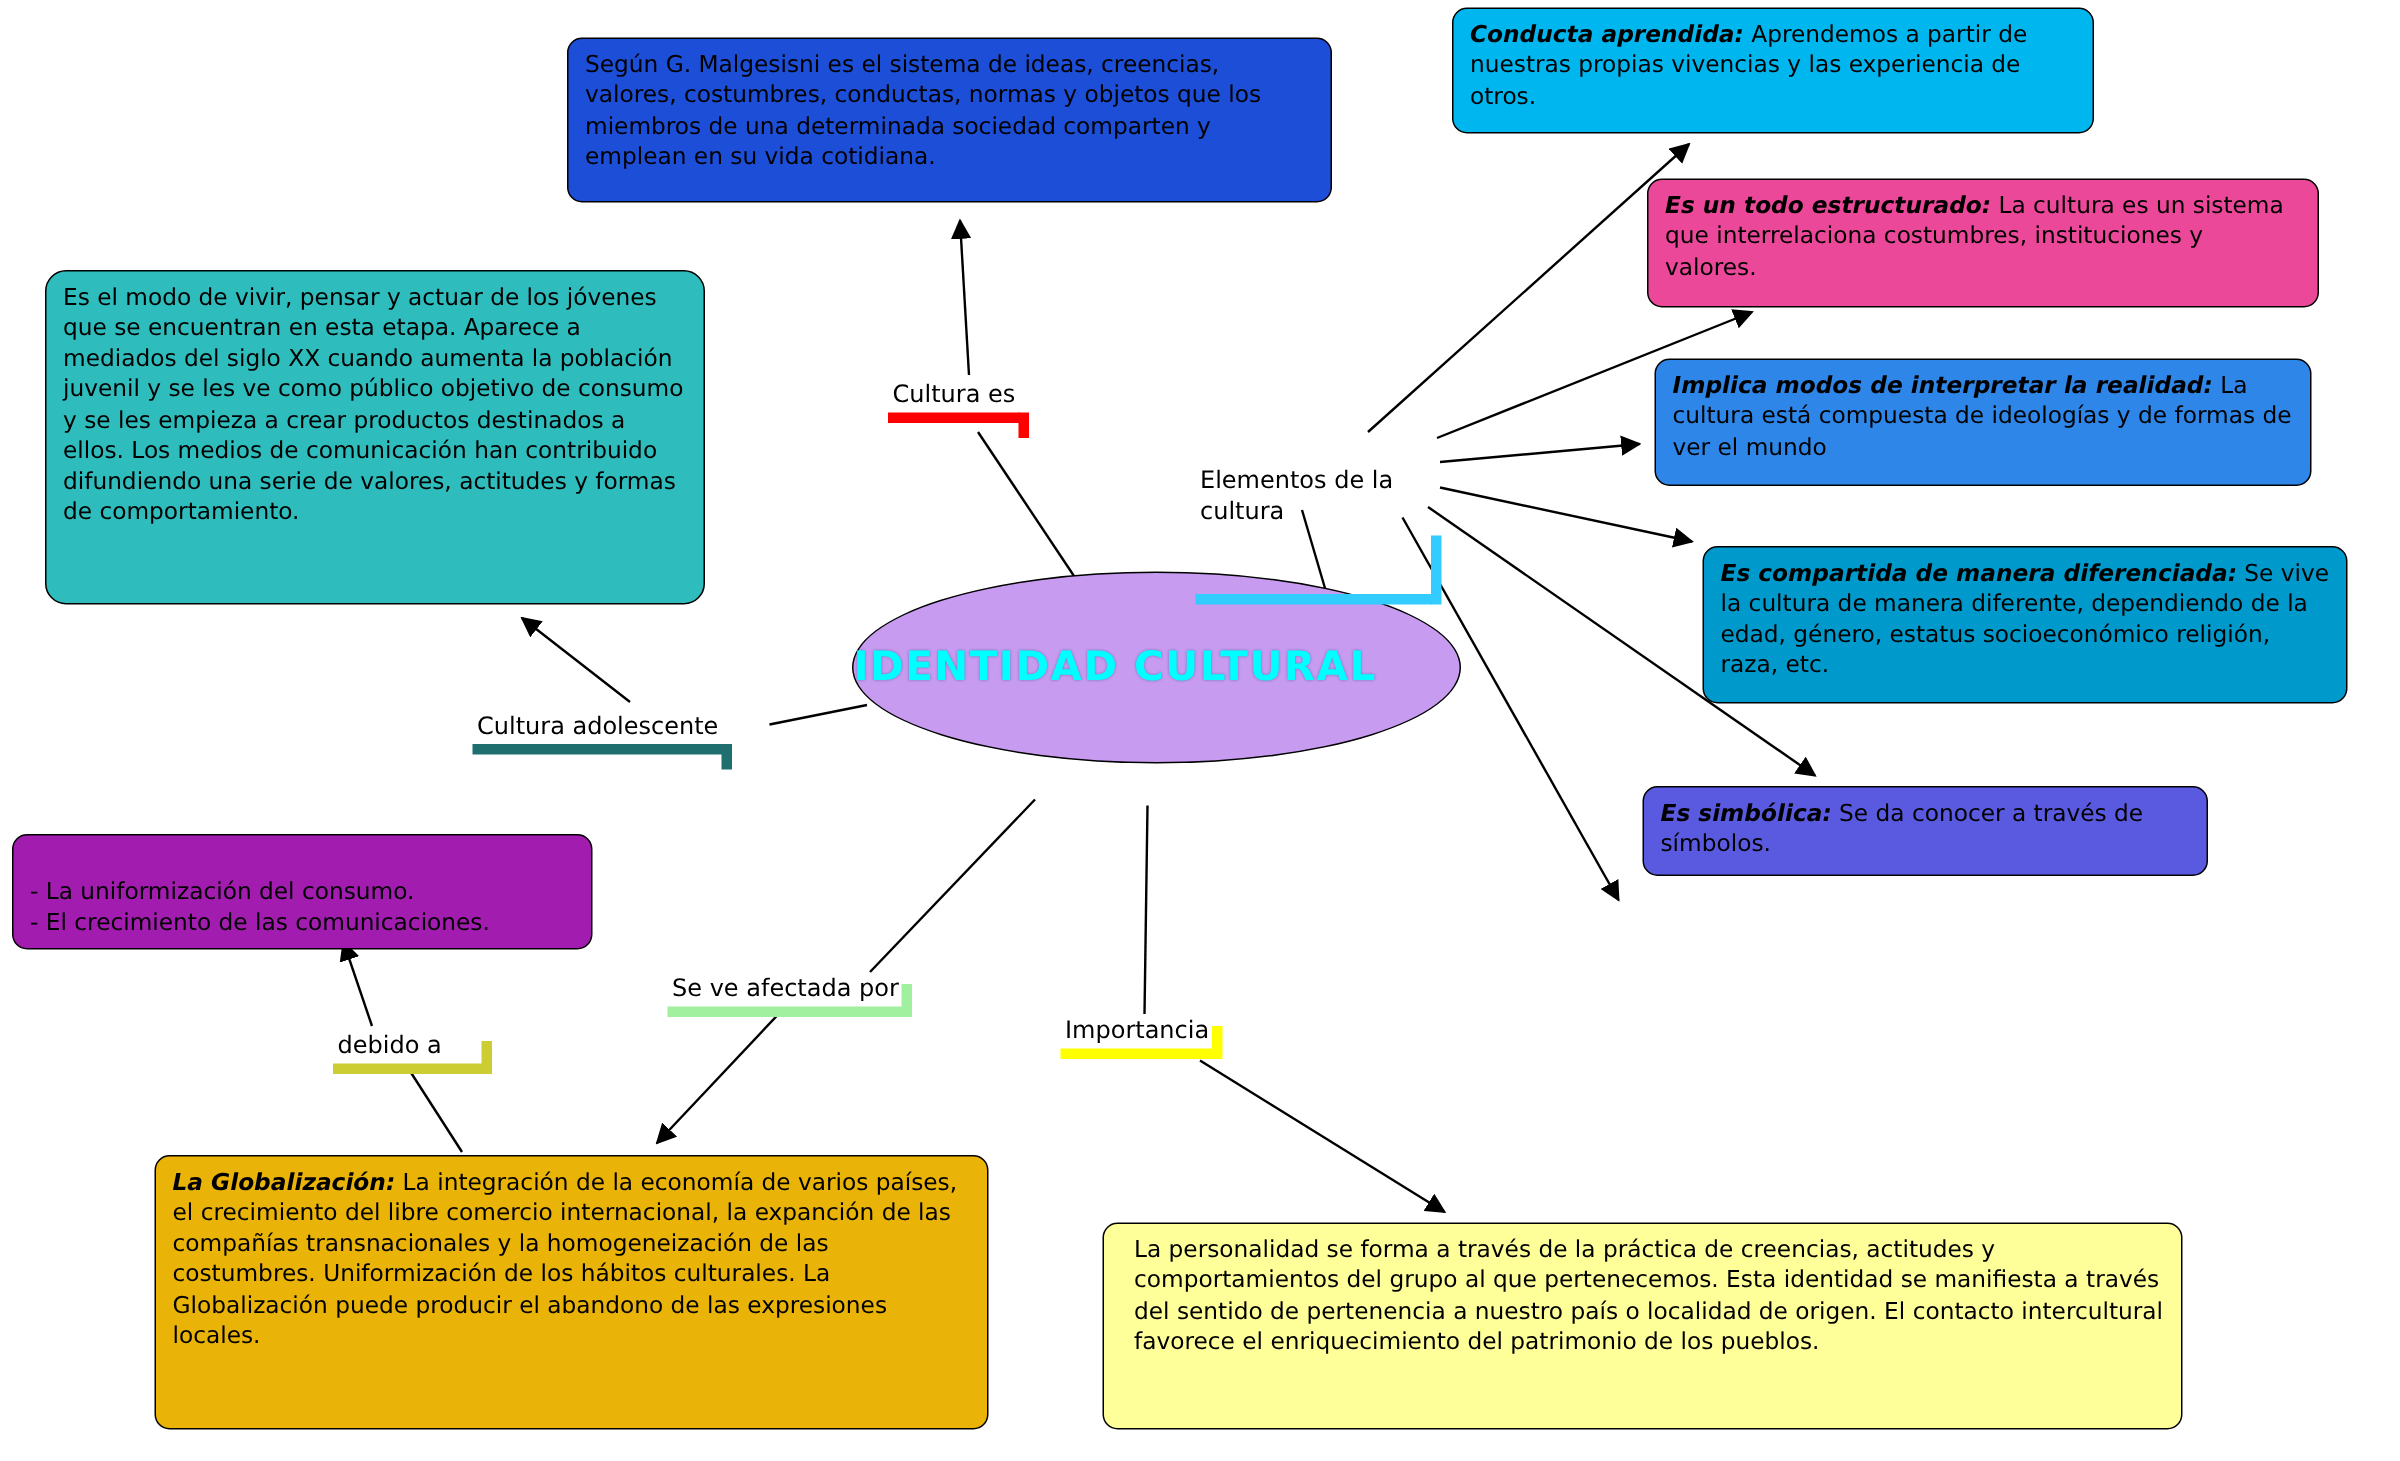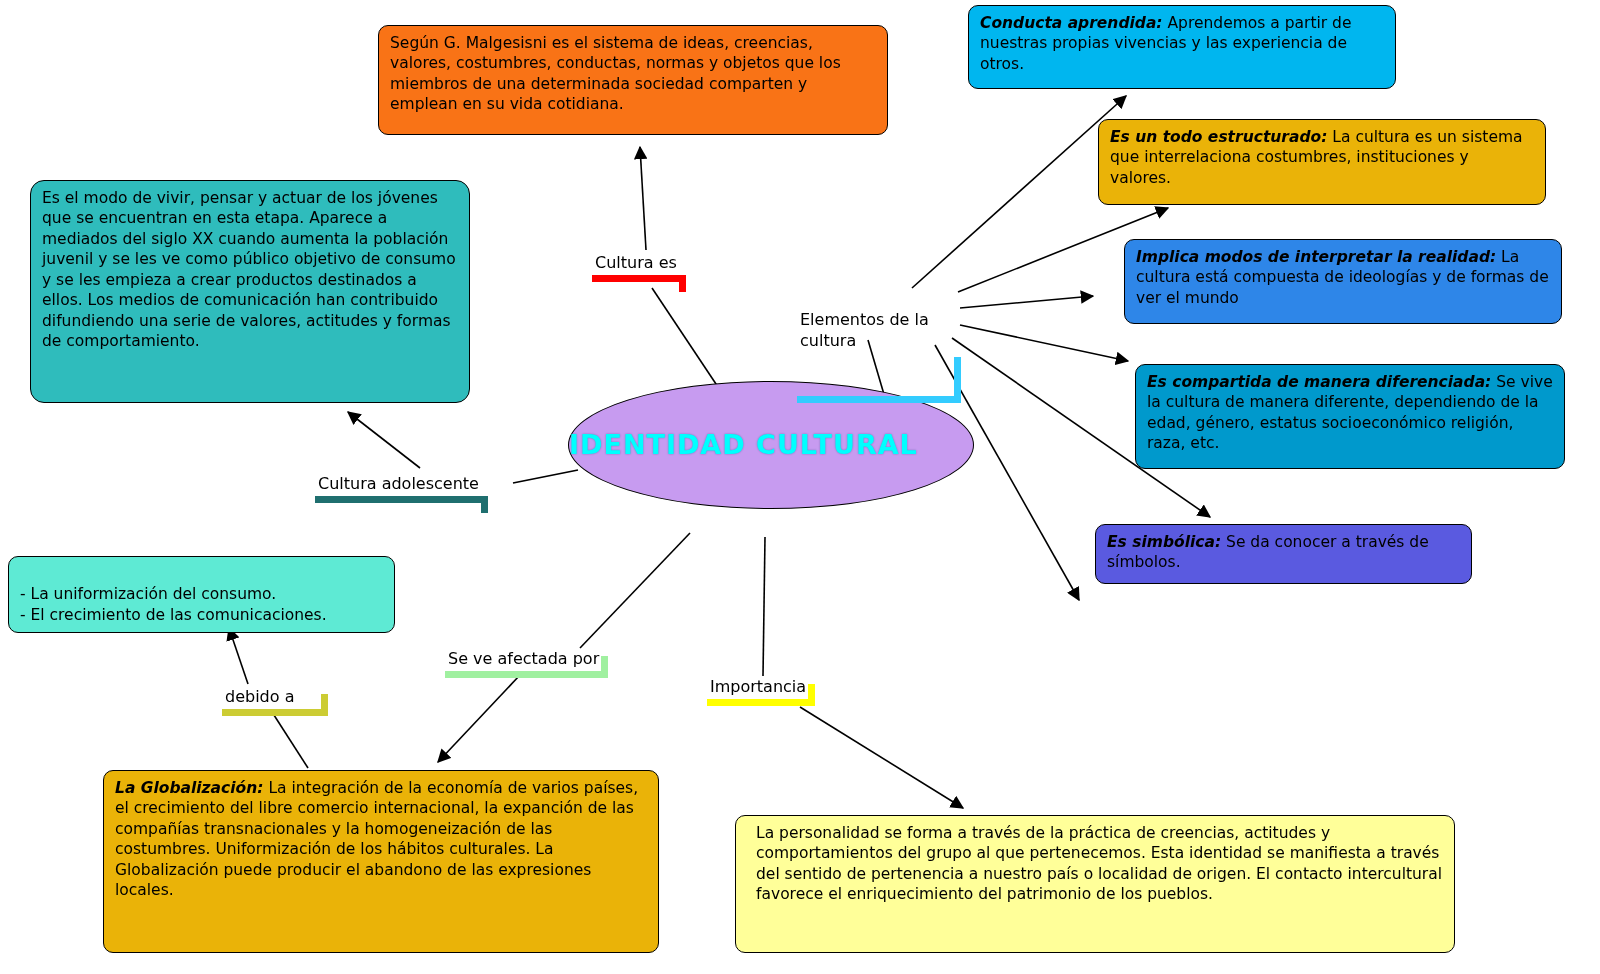--- a/index.html
+++ b/index.html
@@ -71,50 +71,50 @@
     <line x1="248" y1="684" x2="229" y2="628" marker-end="url(#arrow)"></line>
     <line x1="272" y1="712" x2="308" y2="768"></line>
     <line x1="765" y1="537" x2="763" y2="676"></line>
     <line x1="800" y1="707" x2="963" y2="808" marker-end="url(#arrow)"></line>
   </svg>
 
   <div class="ellipse">
     <span class="title">IDENTIDAD CULTURAL</span>
   </div>
 
-  <div class="box" style="left:378px;top:25px;width:510px;min-height:110px;background:#f97316;">
+  <div class="box" style="left:378px;top:25px;width:510px;min-height:110px;background:#1d4ed8;">
     <span>Según G. Malgesisni es el sistema de ideas, creencias, valores, costumbres, conductas, normas y objetos que los miembros de una determinada sociedad comparten y emplean en su vida cotidiana.</span>
   </div>
 
   <div class="box" style="left:30px;top:180px;width:440px;min-height:223px;background:#2fbcbc;border-radius:14px;">
     <span>Es el modo de vivir, pensar y actuar de los jóvenes que se encuentran en esta etapa. Aparece a mediados del siglo XX cuando aumenta la población juvenil y se les ve como público objetivo de consumo y se les empieza a crear productos destinados a ellos. Los medios de comunicación han contribuido difundiendo una serie de valores, actitudes y formas de comportamiento.</span>
   </div>
 
   <div class="box" style="left:968px;top:5px;width:428px;min-height:84px;background:#00b6ef;">
     <span class="lead">Conducta aprendida:</span><span> Aprendemos a partir de nuestras propias vivencias y las experiencia de otros.</span>
   </div>
 
-  <div class="box" style="left:1098px;top:119px;width:448px;min-height:86px;background:#eab308;">
+  <div class="box" style="left:1098px;top:119px;width:448px;min-height:86px;background:#ec4899;">
     <span class="lead">Es un todo estructurado:</span><span> La cultura es un sistema que interrelaciona costumbres, instituciones y valores.</span>
   </div>
 
-  <div class="box" style="left:1103px;top:239px;width:438px;min-height:85px;background:#2e86e8;margin-left:21px;">
+  <div class="box" style="left:1103px;top:239px;width:438px;min-height:85px;background:#2e86e8;">
     <span class="lead">Implica modos de interpretar la realidad:</span><span> La cultura está compuesta de ideologías y de formas de ver el mundo</span>
   </div>
 
   <div class="box" style="left:1135px;top:364px;width:430px;min-height:105px;background:#0099cc;">
     <span class="lead">Es compartida de manera diferenciada:</span><span> Se vive la cultura de manera diferente, dependiendo de la edad, género, estatus socioeconómico religión, raza, etc.</span>
   </div>
 
   <div class="box" style="left:1095px;top:524px;width:377px;min-height:60px;background:#5a5ae0;">
     <span class="lead">Es simbólica:</span><span> Se da conocer a través de símbolos.</span>
   </div>
 
 
-  <div class="box prewrap" style="left:8px;top:556px;width:387px;min-height:62px;background:#5eead4;">
+  <div class="box prewrap" style="left:8px;top:556px;width:387px;min-height:62px;background:#a21caf;">
     <span>- La uniformización del consumo.
 - El crecimiento de las comunicaciones.</span>
   </div>
 
   <div class="box" style="left:103px;top:770px;width:556px;min-height:183px;background:#eab308;">
     <span class="lead-nou">La Globalización:</span><span> La integración de la economía de varios países, el crecimiento del libre comercio internacional, la expanción de las compañías transnacionales y la homogeneización de las costumbres.  Uniformización de los hábitos culturales. La Globalización puede producir el abandono de las expresiones locales.</span>
   </div>
 
   <div class="box" style="left:735px;top:815px;width:720px;min-height:138px;background:#ffff99;padding-left:20px;">
     <span>La personalidad se forma a través de la práctica de creencias, actitudes y comportamientos del grupo al que pertenecemos. Esta identidad se manifiesta a través del sentido de pertenencia a nuestro país o localidad de origen. El contacto intercultural favorece el enriquecimiento del patrimonio de los pueblos.</span>

